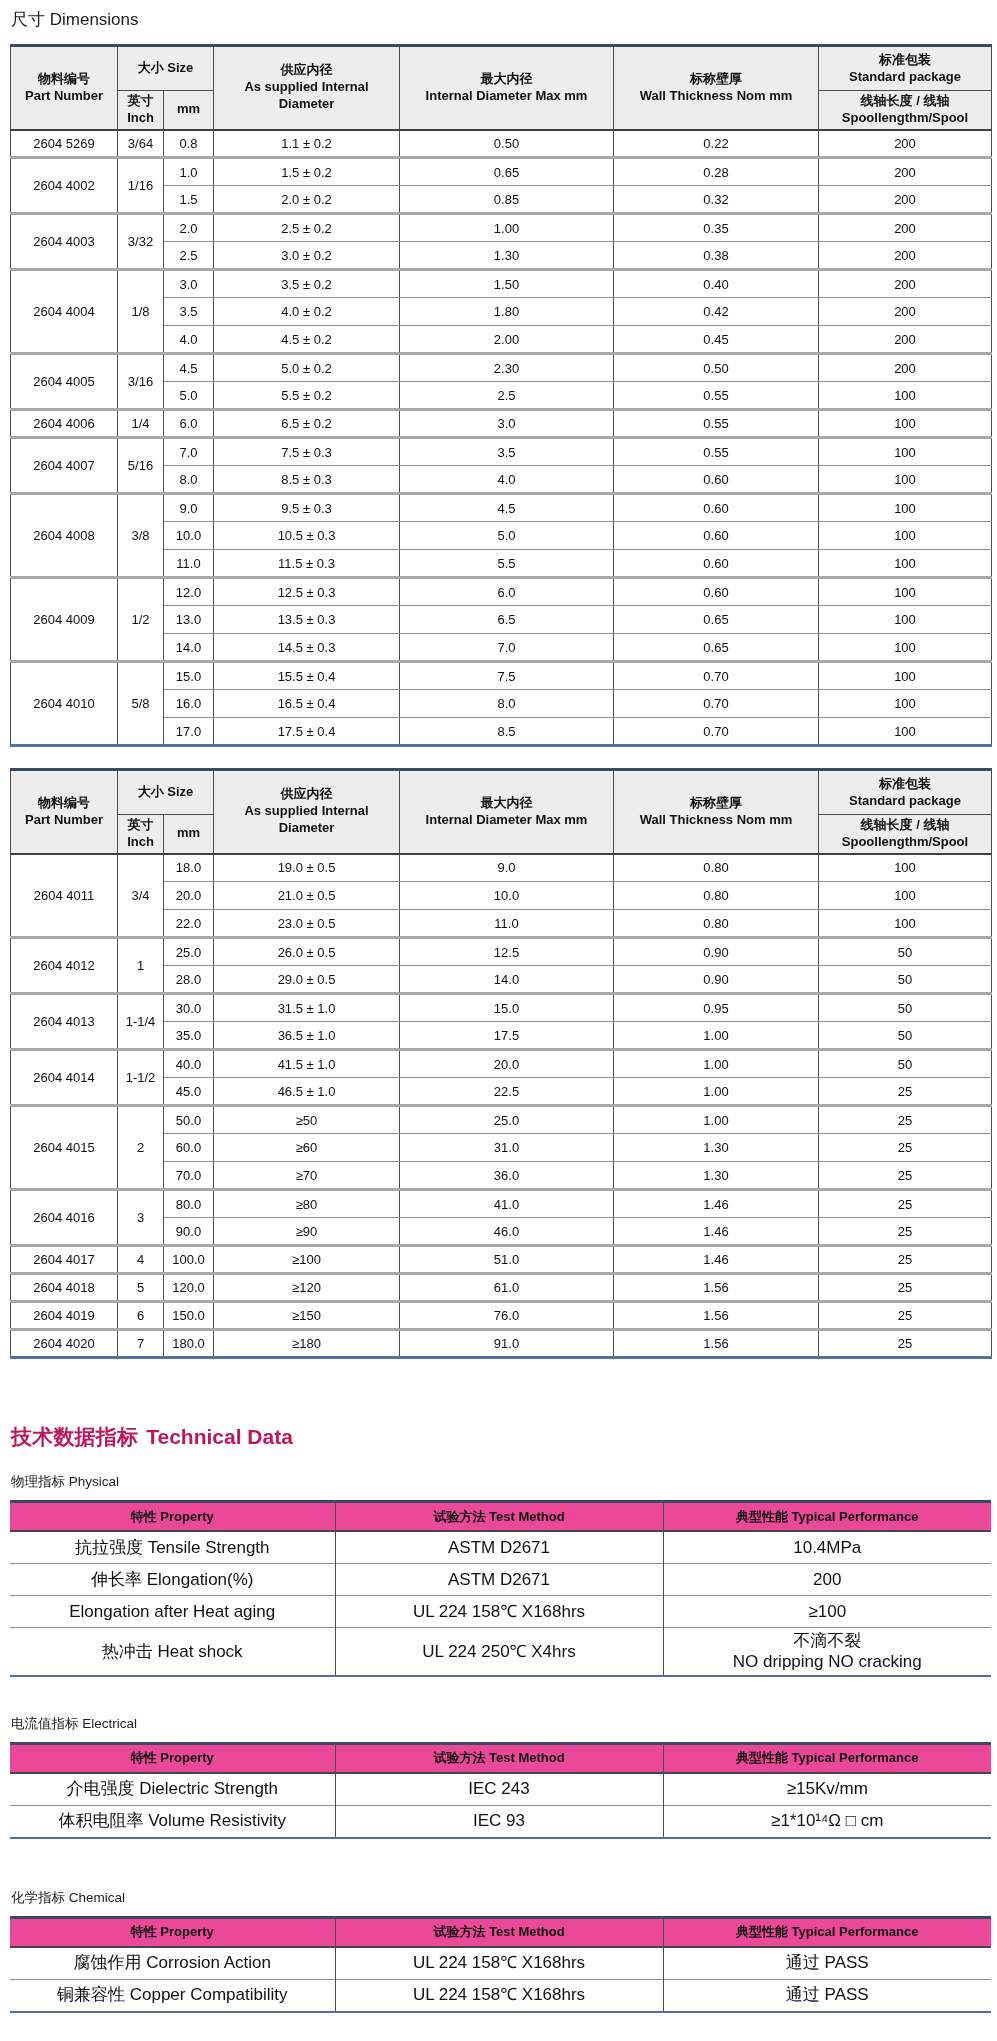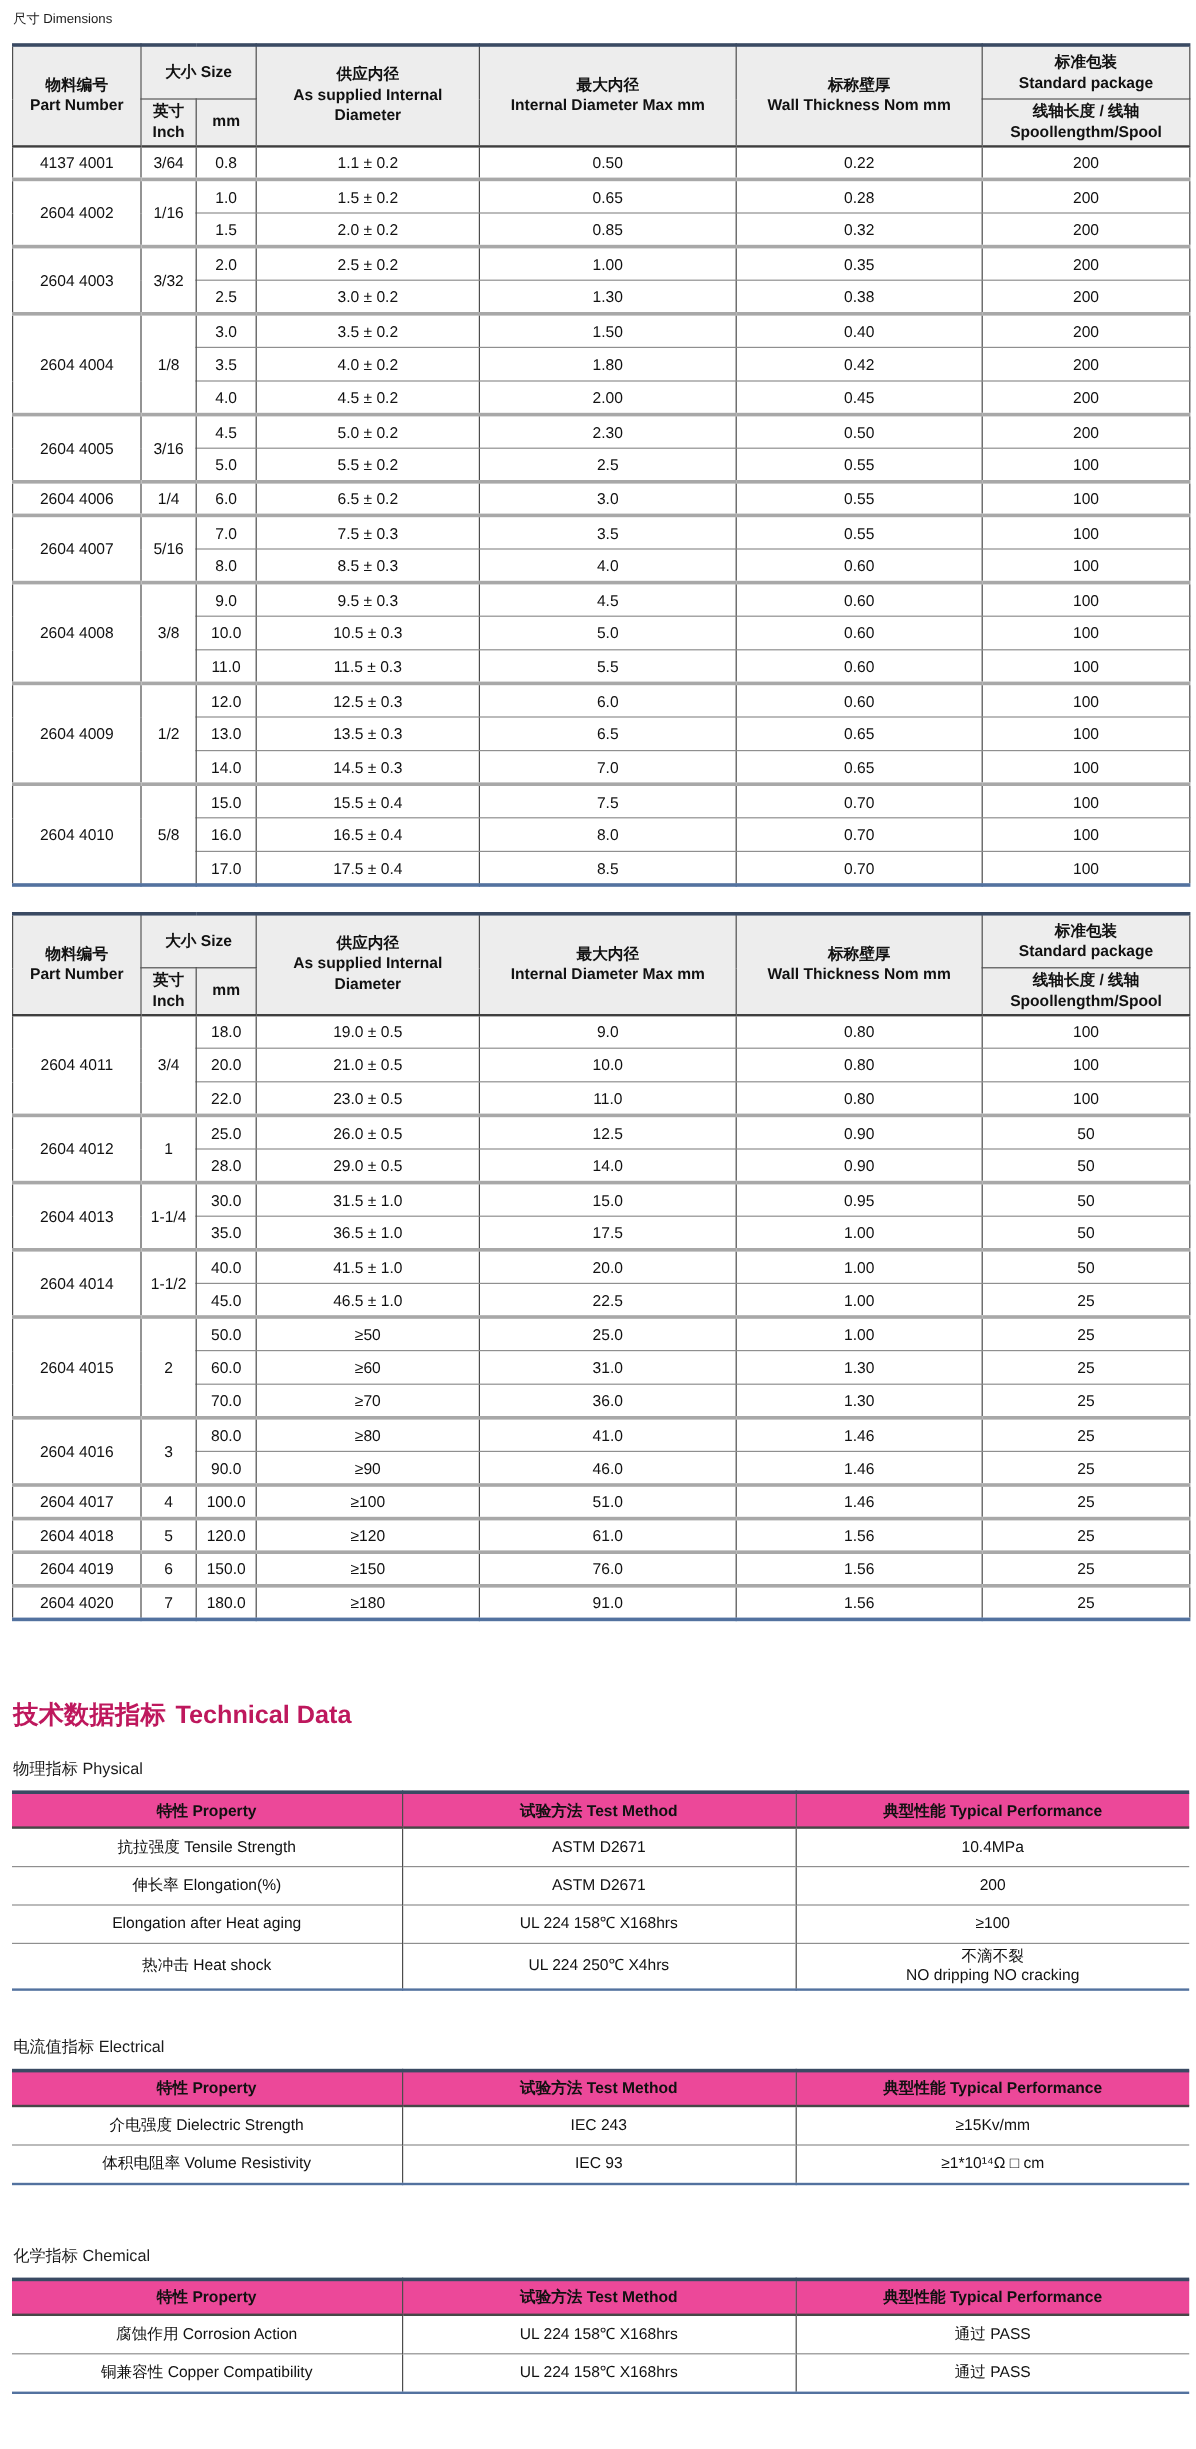--- a/index.html
+++ b/index.html
@@ -4,21 +4,21 @@
 <style>
   html,body { margin:0; padding:0; background:#ffffff; }
   body {
     width:997px;
     font-family:"Liberation Sans", sans-serif;
     color:#111111;
     -webkit-font-smoothing:antialiased;
   }
   .page { padding:6px 6px 22px 10px; }
 
-  .doc-title { font-size:11px; color:#1c1c1c; margin:2px 0 13px 1px; }
+  .doc-title { font-size:17px; color:#1c1c1c; margin:2px 0 13px 1px; }
 
   
   table.dim {
     border-collapse:collapse;
     width:981px;
     table-layout:fixed;
     border-top:3px solid #3a4a63;
     border-bottom:3px solid #53729f;
   }
   table.dim th, table.dim td {
@@ -60,21 +60,21 @@
   table.tech th {
     background:#ec4899;
     font-weight:bold;
     font-size:13px;
     height:25px;
     text-align:center;
     border-bottom:2px solid #474747;
     padding:1px 4px;
   }
   table.tech td {
-    font-size:13px;
+    font-size:17px;
     height:27px;
     text-align:center;
     vertical-align:middle;
     border-top:1px solid #8f8f8f;
     white-space:pre-line;
     line-height:1.25;
     padding:2px 4px;
   }
   table.tech tbody tr:first-child td { border-top:none; }
   table.tech th + th, table.tech td + td { border-left:1px solid #4d4d4d; }
@@ -127,21 +127,21 @@
         </th>
         <th>mm</th>
         <th>
           <div>线轴长度 / 线轴</div>
           <div>Spoollengthm/Spool</div>
         </th>
       </tr>
     </thead>
     <tbody>
         <tr>
-          <td>4137 4001</td>
+          <td>2604 5269</td>
           <td>3/64</td>
           <td>0.8</td>
           <td>1.1 ± 0.2</td>
           <td>0.50</td>
           <td>0.22</td>
           <td>200</td>
         </tr>
         <tr class="group-start">
           <td rowspan="2">2604 4002</td>
           <td rowspan="2">1/16</td>

